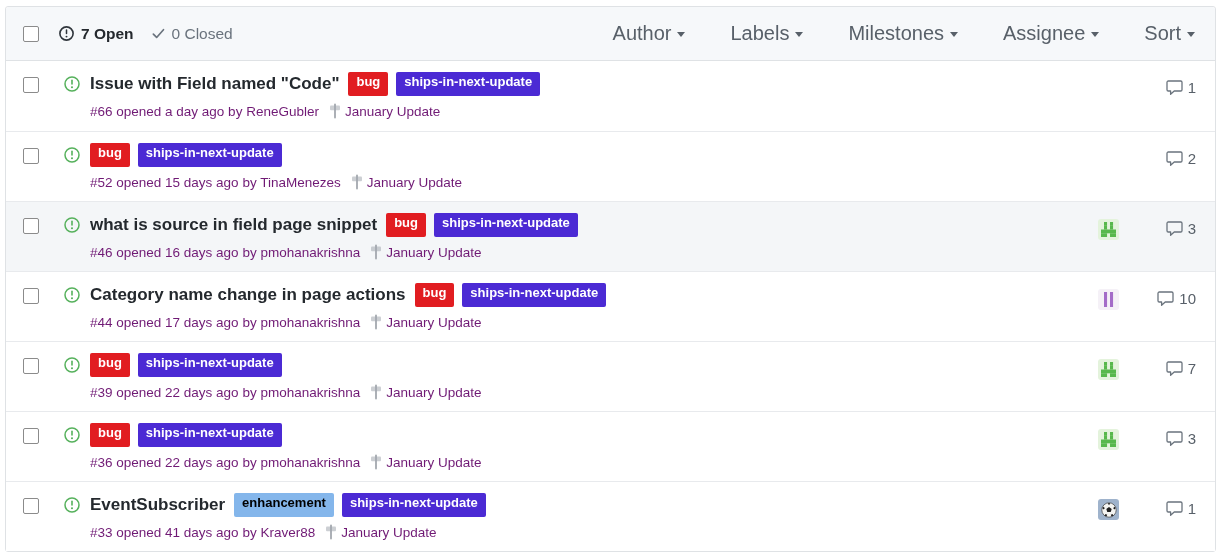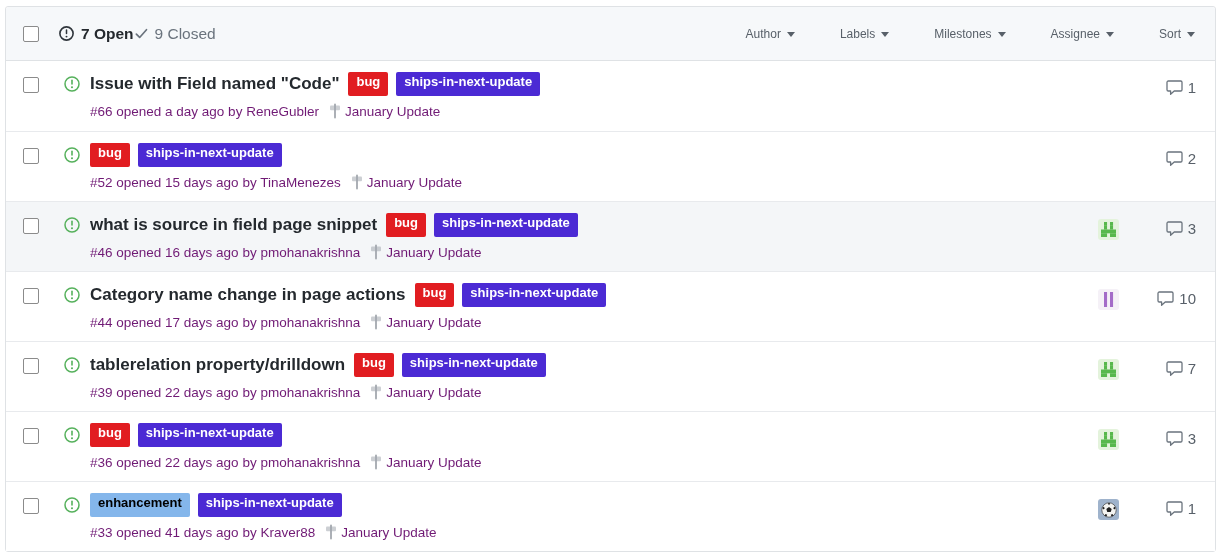--- a/index.html
+++ b/index.html
@@ -23,28 +23,28 @@
     height:54px;
     padding:0 20px 0 17px;
     border-bottom:1px solid #dfe2e5;
     border-radius:3px 3px 0 0;
   }
   .checkbox {
     width:16px; height:16px;
     border:1px solid #8b8b8b; border-radius:2px;
     background:#fff; cursor:pointer; flex:none;
   }
-  .header-states { display:flex; align-items:center; margin-left:19px; }
+  .header-states { display:flex; align-items:center; margin-left:19px; gap:17px; }
   .state { display:flex; align-items:center; gap:6px; cursor:pointer; font-size:15.5px; }
   .state-open { color:#24292e; font-weight:700; }
   .state-closed { color:#6a737d; font-weight:400; }
   .header-filters { margin-left:auto; display:flex; gap:45px; }
   .filter {
     display:flex; align-items:center; gap:6px;
-    color:#586069; font-size:12px; cursor:pointer; white-space:nowrap;
+    color:#586069; font-size:20px; cursor:pointer; white-space:nowrap;
   }
   .caret {
     width:0; height:0; margin-top:2px;
     border-left:4px solid transparent; border-right:4px solid transparent;
     border-top:5px solid #586069;
   }
   
   .row {
     display:flex; align-items:flex-start;
     min-height:70px;
@@ -101,21 +101,21 @@
           <circle cx="9" cy="9" r="7" stroke="currentColor" stroke-width="1.7"></circle>
           <rect x="8.2" y="4.6" width="1.6" height="5.2" rx="0.8" fill="currentColor"></rect>
           <circle cx="9" cy="12.3" r="1.05" fill="currentColor"></circle>
         </svg>
         <span>7 Open</span>
       </div>
       <div class="state state-closed">
         <svg width="15" height="15" viewBox="0 0 16 16" fill="none" color="#6a737d">
           <path d="M2.5 8.7 L6 12.2 L13.3 4" stroke="currentColor" stroke-width="1.8" fill="none" stroke-linecap="round" stroke-linejoin="round"></path>
         </svg>
-        <span>9 Closed</span>
+        <span>0 Closed</span>
       </div>
     </div>
     <div class="header-filters">
       <div class="filter">
         <span>Author</span>
         <span class="caret"></span>
       </div>
       <div class="filter">
         <span>Labels</span>
         <span class="caret"></span>
@@ -334,21 +334,20 @@
     </div>
     <div class="col-icon">
       <svg width="18" height="18" viewBox="0 0 18 18" fill="none" class="open-ic" style="color: rgb(86, 177, 92);">
         <circle cx="9" cy="9" r="7" stroke="currentColor" stroke-width="1.5"></circle>
         <rect x="8.2" y="4.6" width="1.6" height="5.2" rx="0.8" fill="currentColor"></rect>
         <circle cx="9" cy="12.3" r="1.05" fill="currentColor"></circle>
       </svg>
     </div>
     <div class="col-main">
       <div class="title-line">
-        <span class="issue-title">tablerelation property/drilldown</span>
         <span class="labels-slot" style="display: inline-flex; gap: 8px; align-items: center;">
               <span class="issue-label" style="background: rgb(225, 29, 33); color: rgb(255, 255, 255);">bug</span>
               <span class="issue-label" style="background: rgb(75, 42, 212); color: rgb(255, 255, 255);">ships-in-next-update</span>
             </span>
       </div>
       <div class="meta-line">
         <span class="meta-text">#39 opened 22 days ago by pmohanakrishna</span>
         <span class="milestone">
           <svg width="12" height="16" viewBox="0 0 12 16" class="ms-ic" style="color: rgb(163, 168, 174);">
             <rect x="5.1" y="0.5" width="1.8" height="15" rx="0.9" fill="currentColor"></rect>
@@ -449,20 +448,21 @@
     </div>
     <div class="col-icon">
       <svg width="18" height="18" viewBox="0 0 18 18" fill="none" class="open-ic" style="color: rgb(86, 177, 92);">
         <circle cx="9" cy="9" r="7" stroke="currentColor" stroke-width="1.5"></circle>
         <rect x="8.2" y="4.6" width="1.6" height="5.2" rx="0.8" fill="currentColor"></rect>
         <circle cx="9" cy="12.3" r="1.05" fill="currentColor"></circle>
       </svg>
     </div>
     <div class="col-main">
       <div class="title-line">
+        <span class="issue-title">EventSubscriber</span>
         <span class="labels-slot" style="display: inline-flex; gap: 8px; align-items: center;">
               <span class="issue-label" style="background: rgb(132, 182, 235); color: #000000;">enhancement</span>
               <span class="issue-label" style="background: rgb(75, 42, 212); color: rgb(255, 255, 255);">ships-in-next-update</span>
             </span>
       </div>
       <div class="meta-line">
         <span class="meta-text">#33 opened 41 days ago by Kraver88</span>
         <span class="milestone">
           <svg width="12" height="16" viewBox="0 0 12 16" class="ms-ic" style="color: rgb(163, 168, 174);">
             <rect x="5.1" y="0.5" width="1.8" height="15" rx="0.9" fill="currentColor"></rect>

